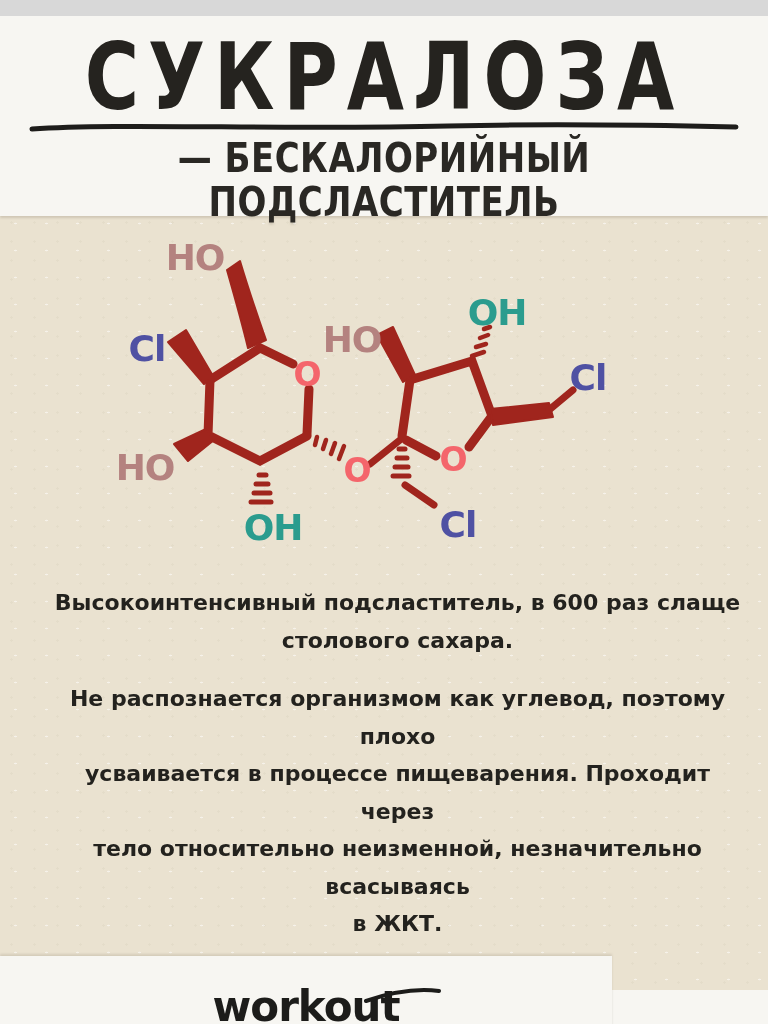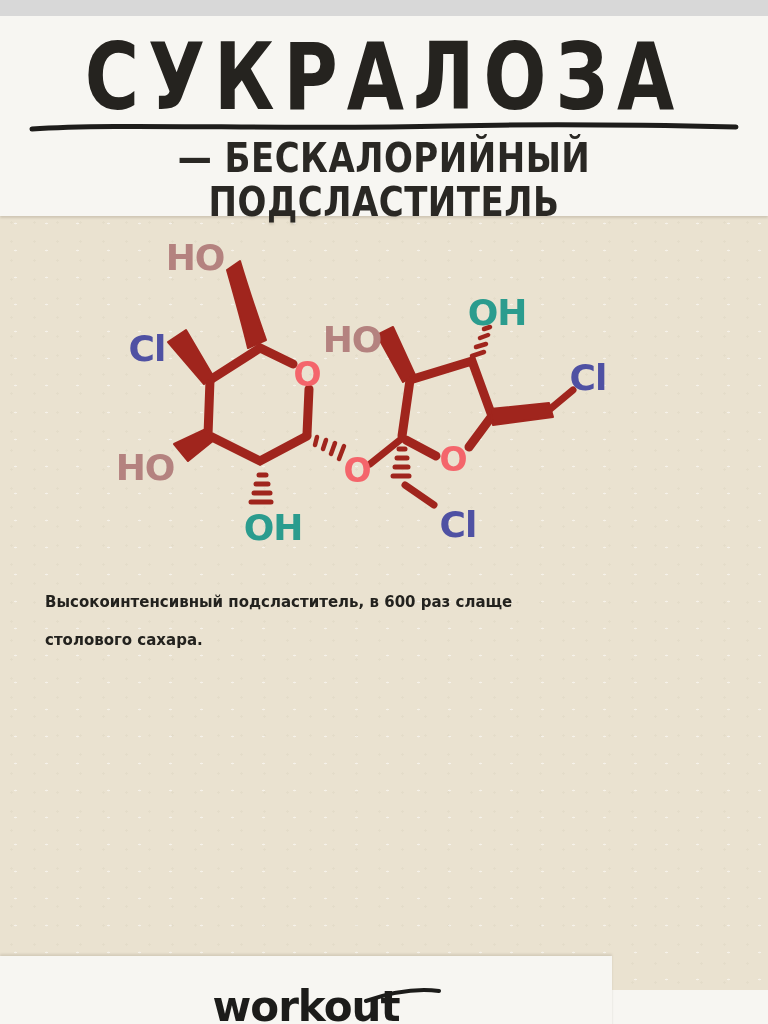--- a/index.html
+++ b/index.html
@@ -47,22 +47,22 @@
   .molecule .hash { stroke:var(--bond,#a0251d); stroke-width:5; stroke-linecap:round; }
   .molecule .hash2 { stroke:var(--bond,#a0251d); stroke-width:4.5; stroke-linecap:round; }
   .lab { font-family:"DejaVu Sans",sans-serif; font-weight:bold; font-size:36px; text-anchor:middle; letter-spacing:-1px; }
   .mauve { fill:var(--mauve,#b4827f); }
   .blue  { fill:var(--clblue,#4f51a3); }
   .teal  { fill:var(--teal,#2b9c8e); }
   .pink  { fill:var(--pink,#f4656b); font-size:33px; }
   
   .para {
     position:absolute; left:45px; width:705px; margin:0; z-index:1;
-    color:var(--ink,#23221e); font-size:15px; font-weight:bold;
-    line-height:37.5px; white-space:pre-line;
+    color:var(--ink,#23221e); font-size:22px; font-weight:bold;
+    line-height:37.5px; white-space:pre-line;text-align:center;
   }
   .p1 { top:568px; } .p2 { top:664px; } .p3 { top:820px; }
   
   .footer {
     position:absolute; top:940px; left:0; width:612px; height:84px;
     background:var(--card,#f7f6f2); z-index:2; text-align:center;
     clip-path:polygon(0 28,100 25,200 21,300 17,400 15,500 13,600 11,700 9,768 8,768 84,0 84);
     filter:drop-shadow(0 -2px 1px rgba(90,80,60,0.15));
   }
   .logo-wrap { position:relative; display:inline-block; margin-top:30px; }
@@ -143,20 +143,24 @@
     <text x="257" y="254" class="lab pink">O</text>
     <text x="252" y="124" class="lab mauve">HO</text>
     <text x="397" y="97" class="lab teal">OH</text>
     <text x="488" y="162" class="lab blue">Cl</text>
     <text x="353" y="243" class="lab pink">O</text>
     <text x="358" y="309" class="lab blue">Cl</text>
   </svg>
 
   <p class="para p1">Высокоинтенсивный подсластитель, в 600 раз слаще
 столового сахара.</p>
+  <p class="para p2">Не распознается организмом как углевод, поэтому плохо
+усваивается в процессе пищеварения. Проходит через
+тело относительно неизменной, незначительно всасываясь
+в ЖКТ.</p>
 
   <footer class="footer">
     <div class="logo-wrap">
       <span class="logo-text">workout</span>
       <svg class="swoosh" width="78" height="20" viewBox="0 0 78 20">
         <path d="M2,16 C28,7 52,3 75,6" fill="none" stroke="#1c1c1a" stroke-width="4" stroke-linecap="round"></path>
       </svg>
     </div>
   </footer>
 

